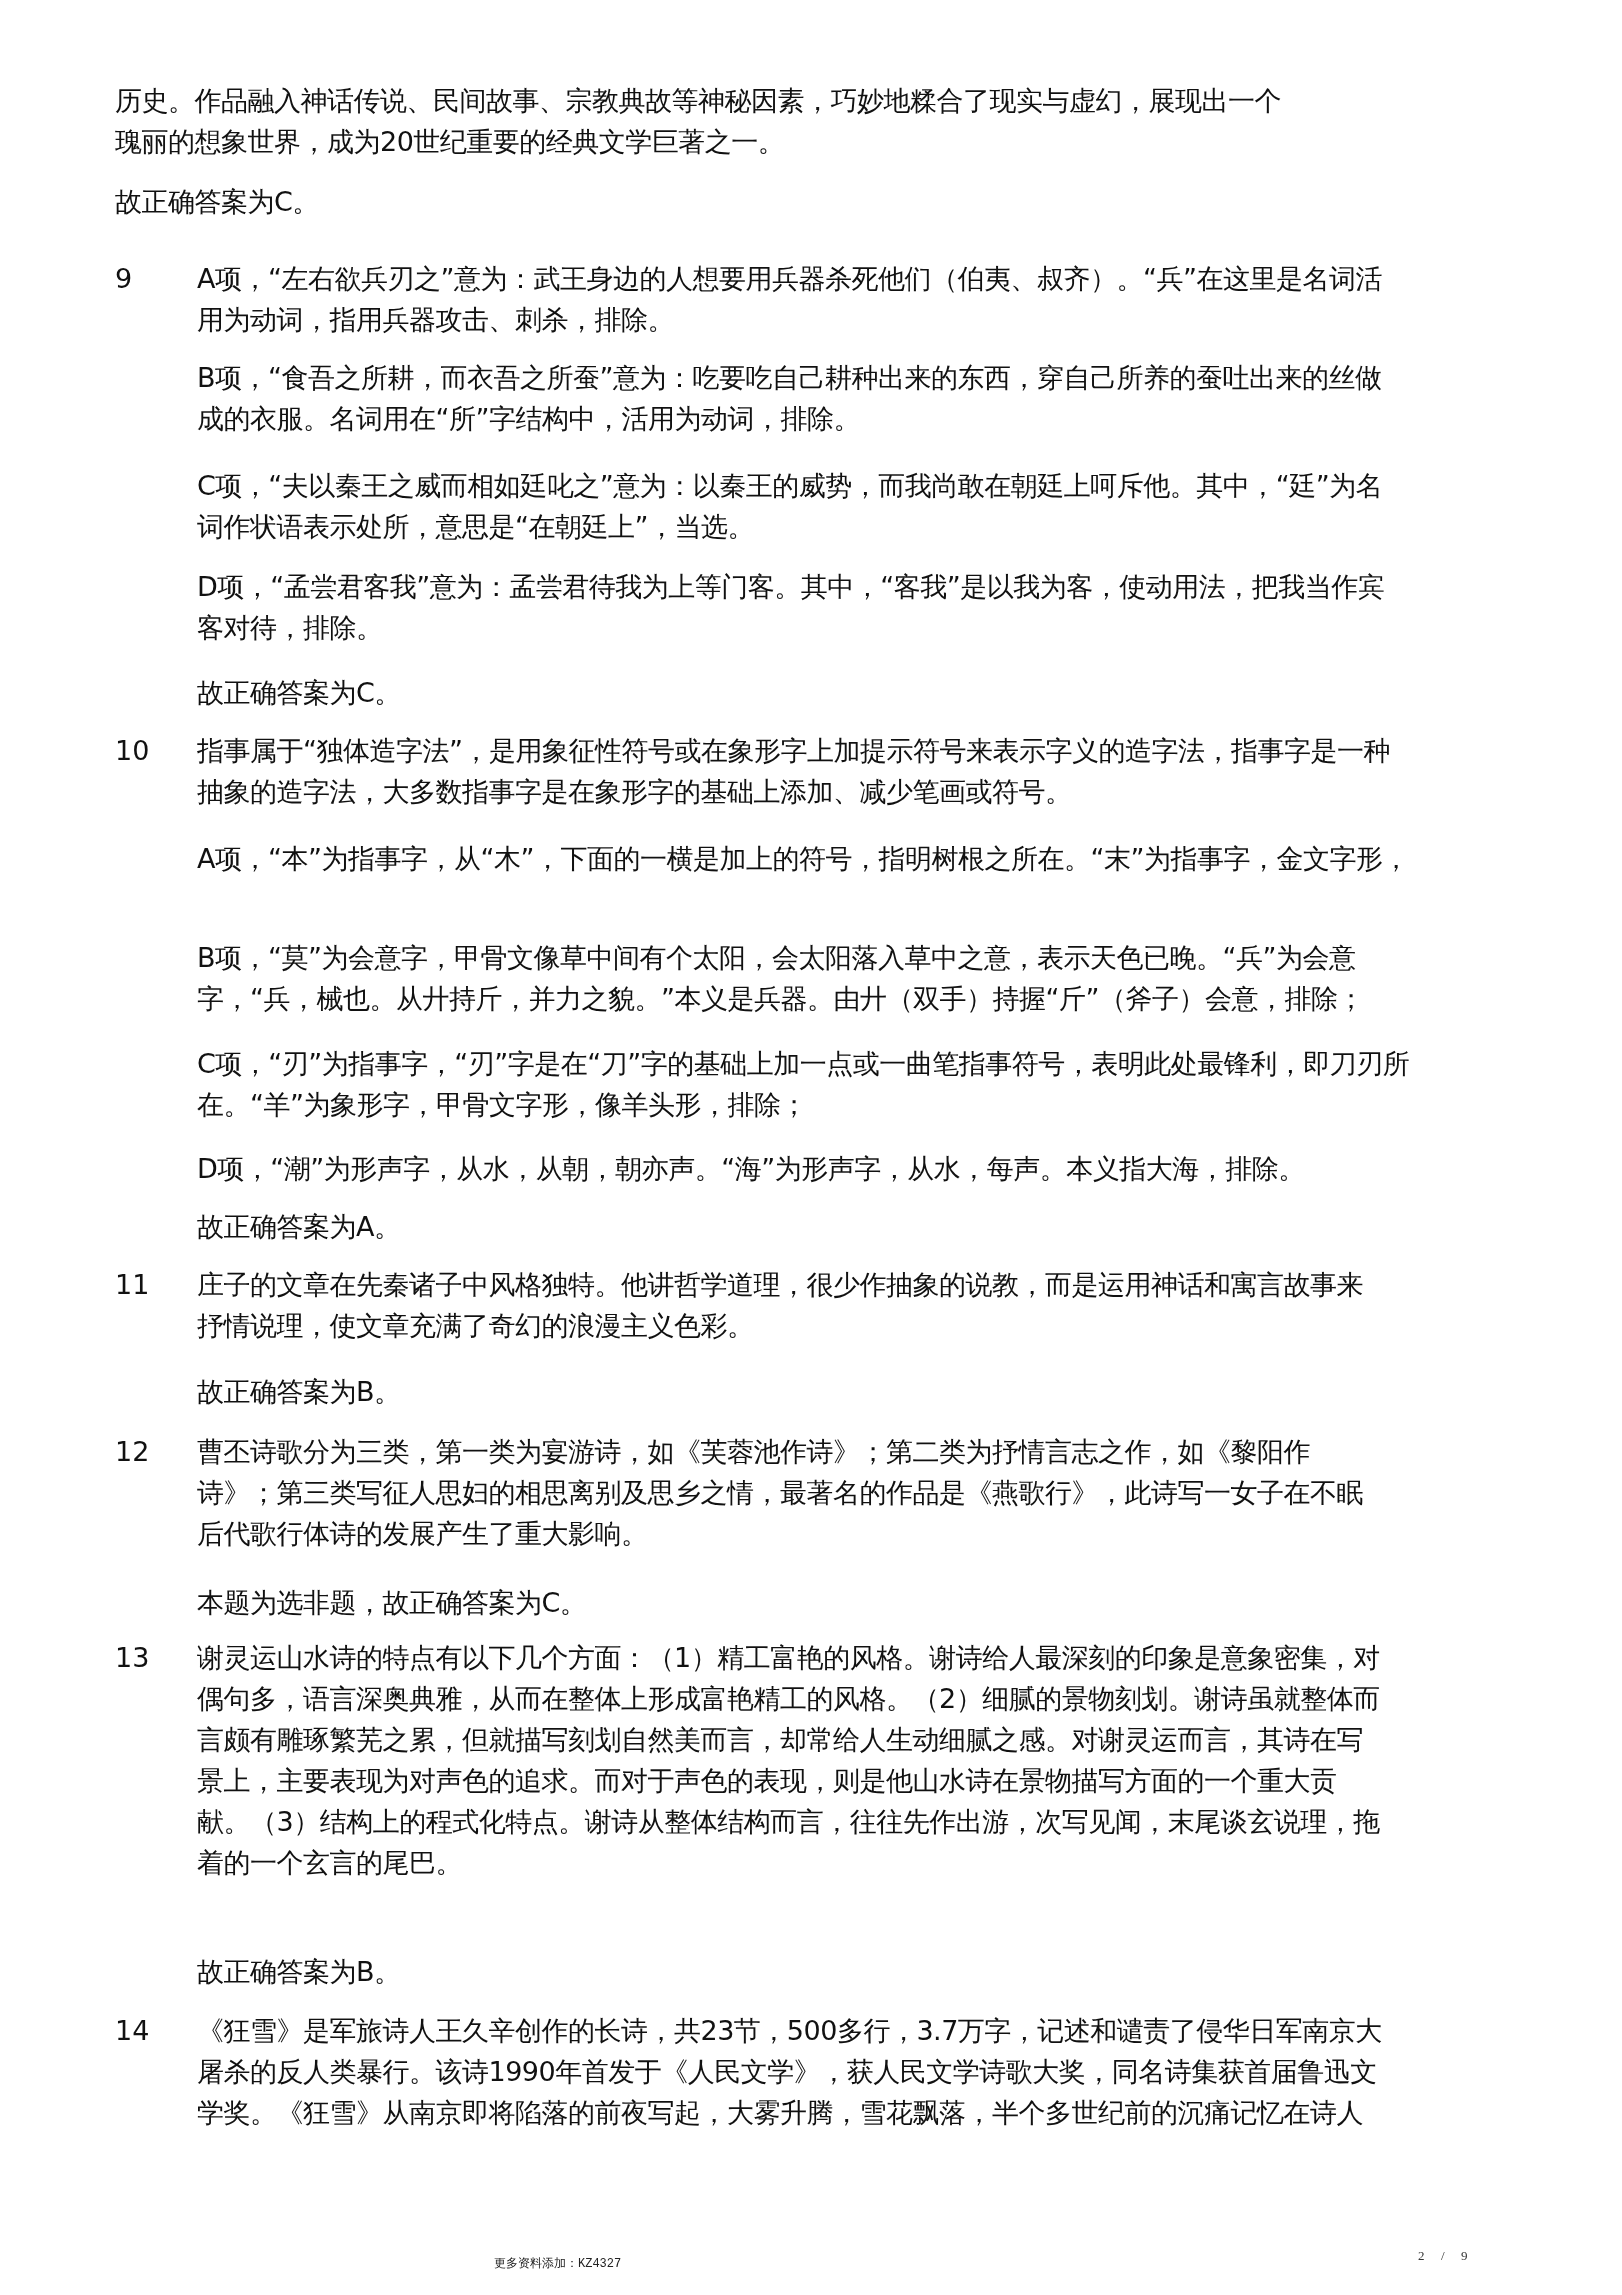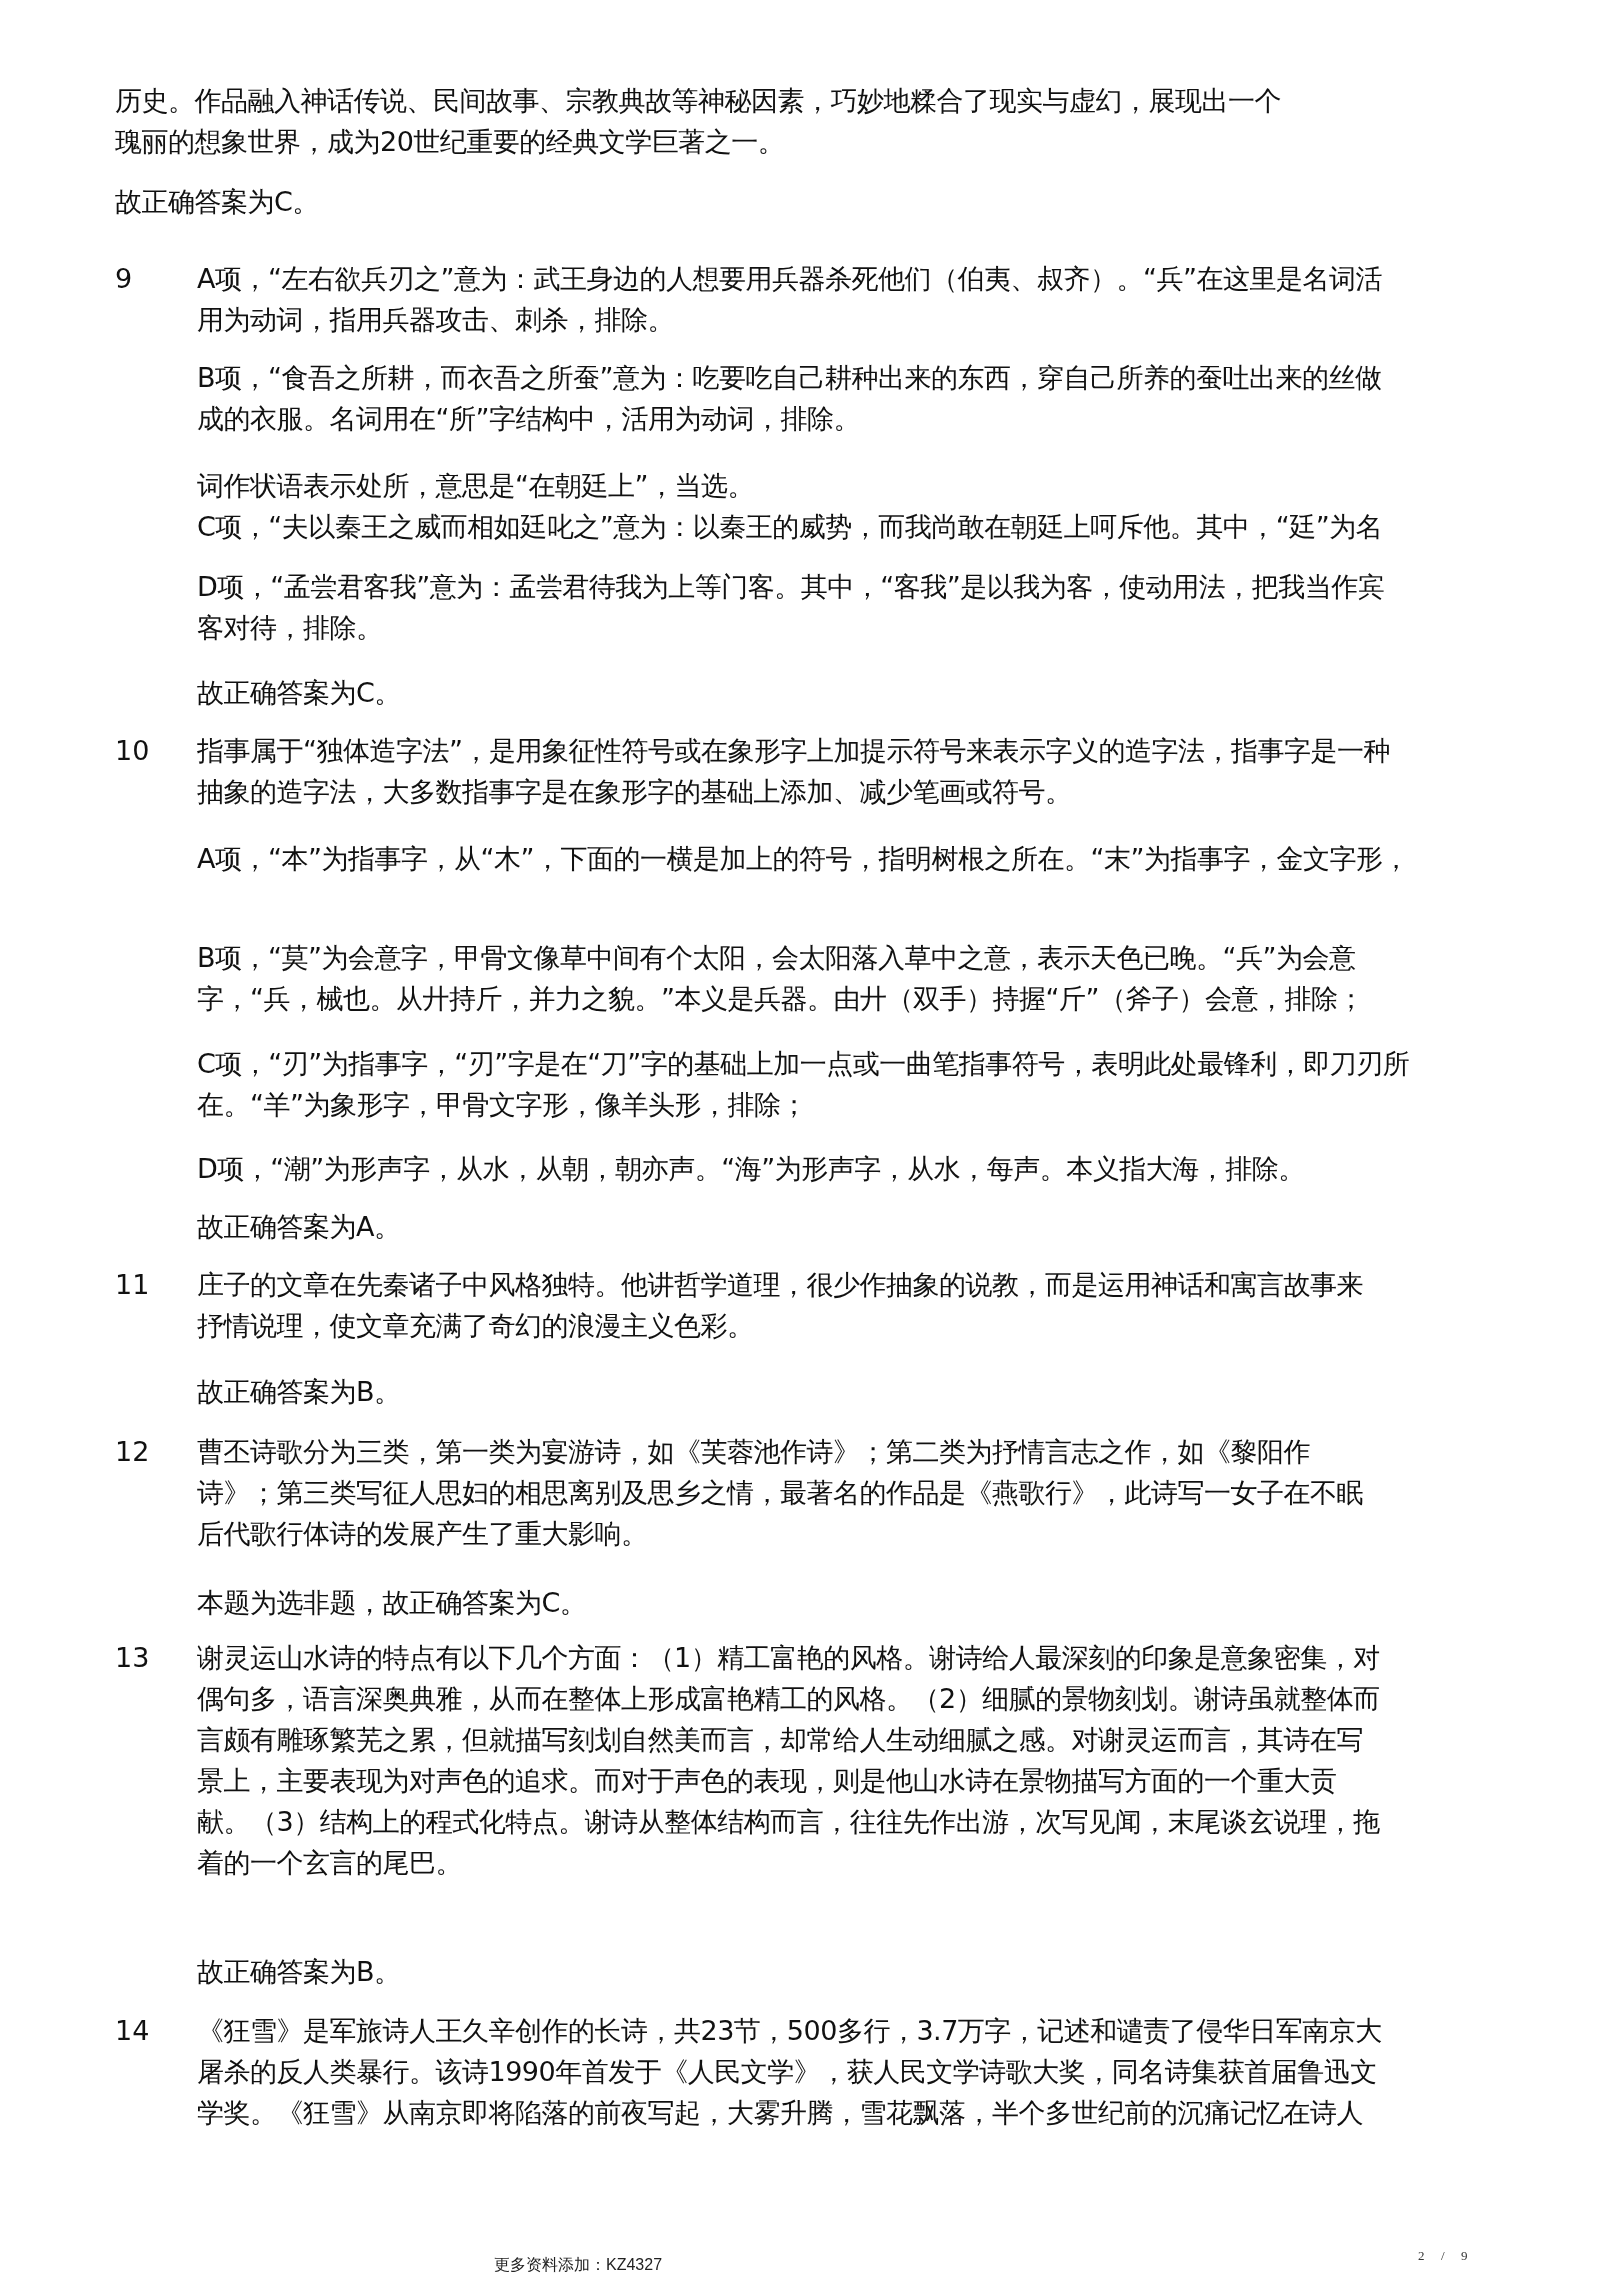--- a/index.html
+++ b/index.html
@@ -9,21 +9,21 @@
     color: #111111;
   }
   .page { position: absolute; left: 4px; top: 0; width: 1622px; height: 1607px; }
   .line { white-space: nowrap; font-size: 27px; line-height: 41px; letter-spacing: -0.5px; }
   .block { position: absolute; }
   .lead { left: 111px; }
   .num { position: absolute; left: 111px; font-size: 27px; line-height: 41px; }
   .body { left: 193px; }
   .footer-left {
     position: absolute; left: 490px; top: 2255px;
-    font-family: Liberation Sans, sans-serif; font-size: 16px; color: #222;
+    font-family: Liberation Mono, monospace; font-size: 12px; color: #222;
   }
   .footer-right {
     position: absolute; left: 1414px; top: 2248px;
     font-family: "Liberation Serif", "DejaVu Serif", serif; font-size: 13px; color: #333; letter-spacing: 6.6px;
   }
 </style>
 </head>
 <body>
 
 <div class="page">
@@ -40,22 +40,22 @@
     <div class="num" style="top:258px;">9</div>
     <div class="block body" style="top:258px;">
       <div class="line">A项，“左右欲兵刃之”意为：武王身边的人想要用兵器杀死他们（伯夷、叔齐）。“兵”在这里是名词活</div>
       <div class="line">用为动词，指用兵器攻击、刺杀，排除。</div>
     </div>
     <div class="block body" style="top:357px;">
       <div class="line">B项，“食吾之所耕，而衣吾之所蚕”意为：吃要吃自己耕种出来的东西，穿自己所养的蚕吐出来的丝做</div>
       <div class="line">成的衣服。名词用在“所”字结构中，活用为动词，排除。</div>
     </div>
     <div class="block body" style="top:465px;">
+      <div class="line">C项，“夫以秦王之威而相如廷叱之”意为：以秦王的威势，而我尚敢在朝廷上呵斥他。其中，“廷”为名</div>
       <div class="line">词作状语表示处所，意思是“在朝廷上”，当选。</div>
-      <div class="line">C项，“夫以秦王之威而相如廷叱之”意为：以秦王的威势，而我尚敢在朝廷上呵斥他。其中，“廷”为名</div>
     </div>
     <div class="block body" style="top:566px;">
       <div class="line">D项，“孟尝君客我”意为：孟尝君待我为上等门客。其中，“客我”是以我为客，使动用法，把我当作宾</div>
       <div class="line">客对待，排除。</div>
     </div>
     <div class="block body" style="top:672px;">
       <div class="line">故正确答案为C。</div>
     </div>
   </div>
 

